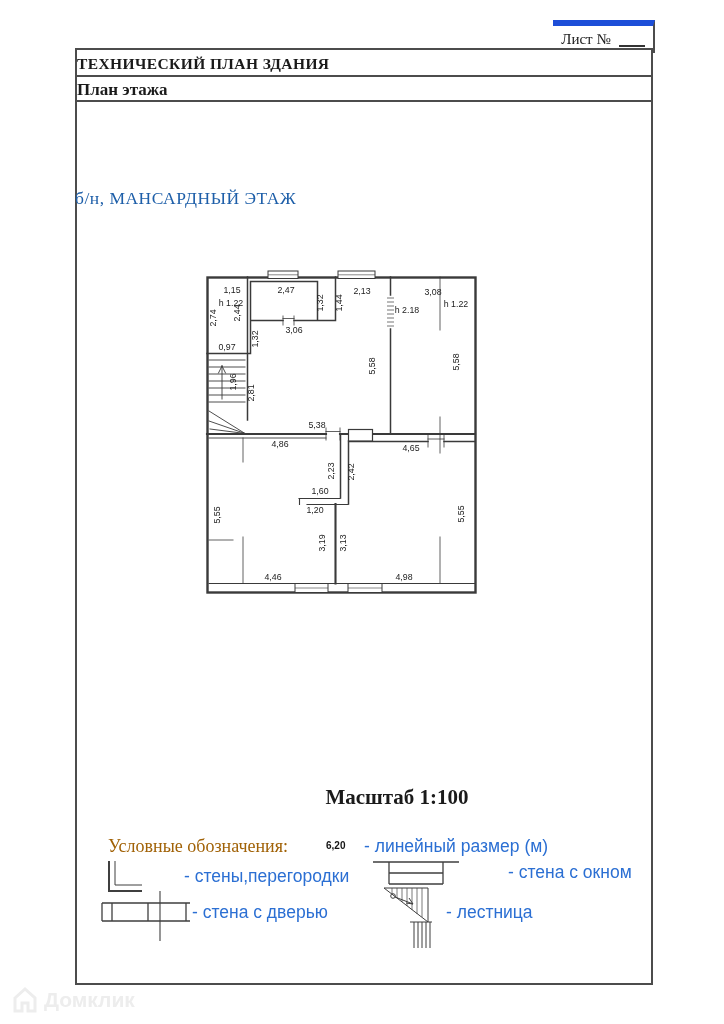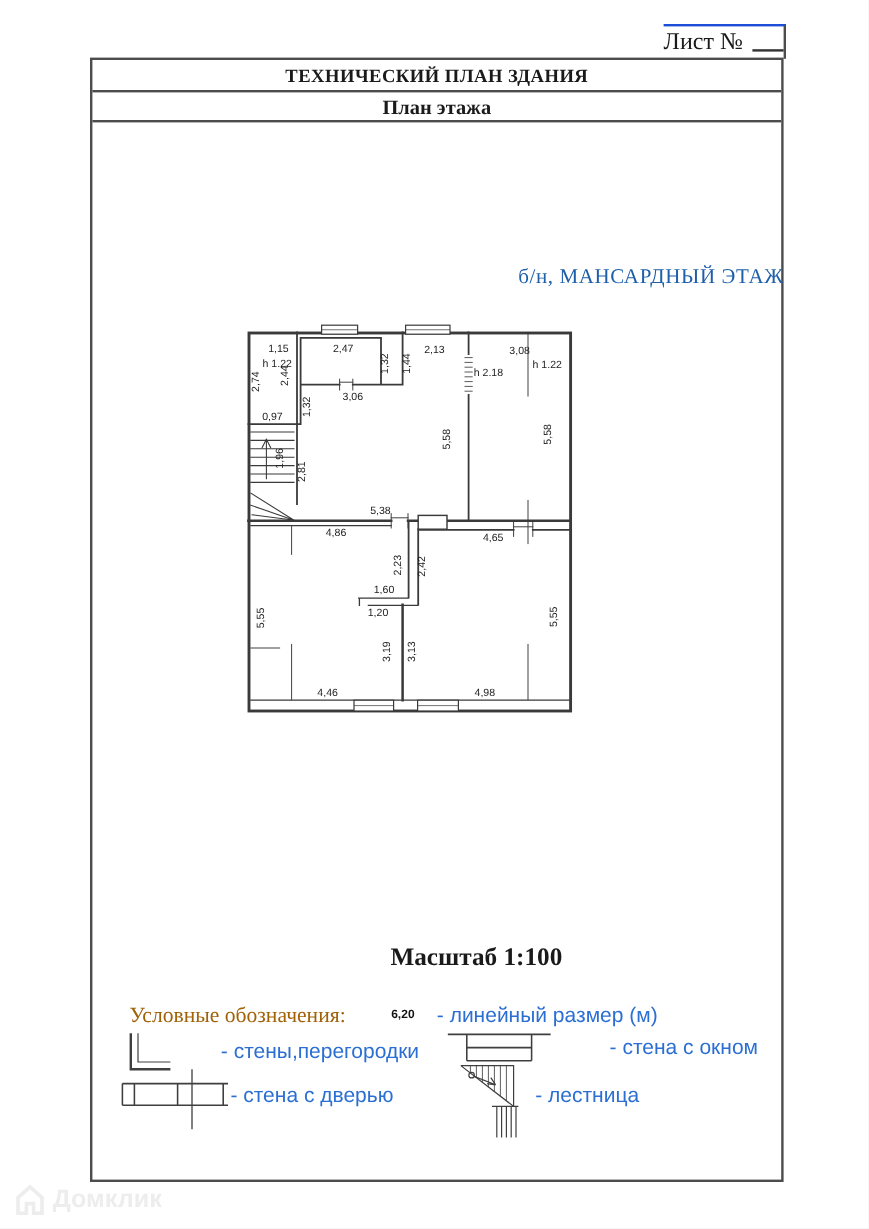--- a/index.html
+++ b/index.html
@@ -1,31 +1,31 @@
 <!DOCTYPE html>
 <html style="--blue1: #1e5fa9; --blue2: #2b6fd3;"><head>
 <meta charset="utf-8">
 <style>
   html,body{margin:0;padding:0;background:#e8e8e8;}
   #sheet{position:relative;width:724px;height:1024px;background:#ffffff;overflow:hidden;
          font-family:"Liberation Serif",serif;color:#1a1a1a;}
   
   #sheetnum{position:absolute;left:553px;top:20px;width:100px;height:27px;
-            border-top:2px solid #1d4ed8;border-right:2px solid #4c4c4c;
+            border-top:6px solid #1d4ed8;border-right:2px solid #4c4c4c;
             display:flex;align-items:center;justify-content:center;gap:8px;
-            font-size:20px;}
+            font-size:15px;}
   #sheetnum .blank{display:inline-block;width:26px;border-bottom:2px solid #333;height:13px;}
   
   #border{position:absolute;left:75px;top:48px;width:578px;height:937px;
           border:2px solid #4c4c4c;box-sizing:border-box;}
-  .hrow{width:100%;text-align:center;border-bottom:2px solid #4c4c4c;box-sizing:border-box;}
+  .hrow{width:100%;text-align:left;border-bottom:2px solid #4c4c4c;box-sizing:border-box;}
   #hrow1{height:27px;line-height:27px;font-weight:bold;font-size:15.5px;letter-spacing:.4px;}
   #hrow2{height:25px;line-height:25px;font-weight:bold;font-size:17px;}
-  #floortitle{position:absolute;left:75px;top:188px;width:578px;text-align:right;
-              color:var(--blue1,#1e5fa9);font-size:17.5px;letter-spacing:.5px;margin-top:32px;}
+  #floortitle{position:absolute;left:75px;top:188px;width:578px;text-align:left;
+              color:var(--blue1,#1e5fa9);font-size:17.5px;letter-spacing:.5px;}
   #plansvg{position:absolute;left:200px;top:260px;}
   .dim{font:8.8px "Liberation Sans",sans-serif;fill:#1c1c1c;}
   #scaletext{position:absolute;left:75px;top:785px;width:578px;text-align:center;
              font-weight:bold;font-size:21px;padding-left:33px;}
   
   #legend{position:absolute;left:96px;top:830px;width:545px;height:140px;
           font-family:"Liberation Sans",sans-serif;}
   #legend .ltitle{position:absolute;left:12px;top:6px;font-family:"Liberation Serif",serif;
                   font-size:18px;color:#a16207;}
   #legend .sample{position:absolute;left:230px;top:10px;font-size:10px;font-weight:bold;color:#141414;}

